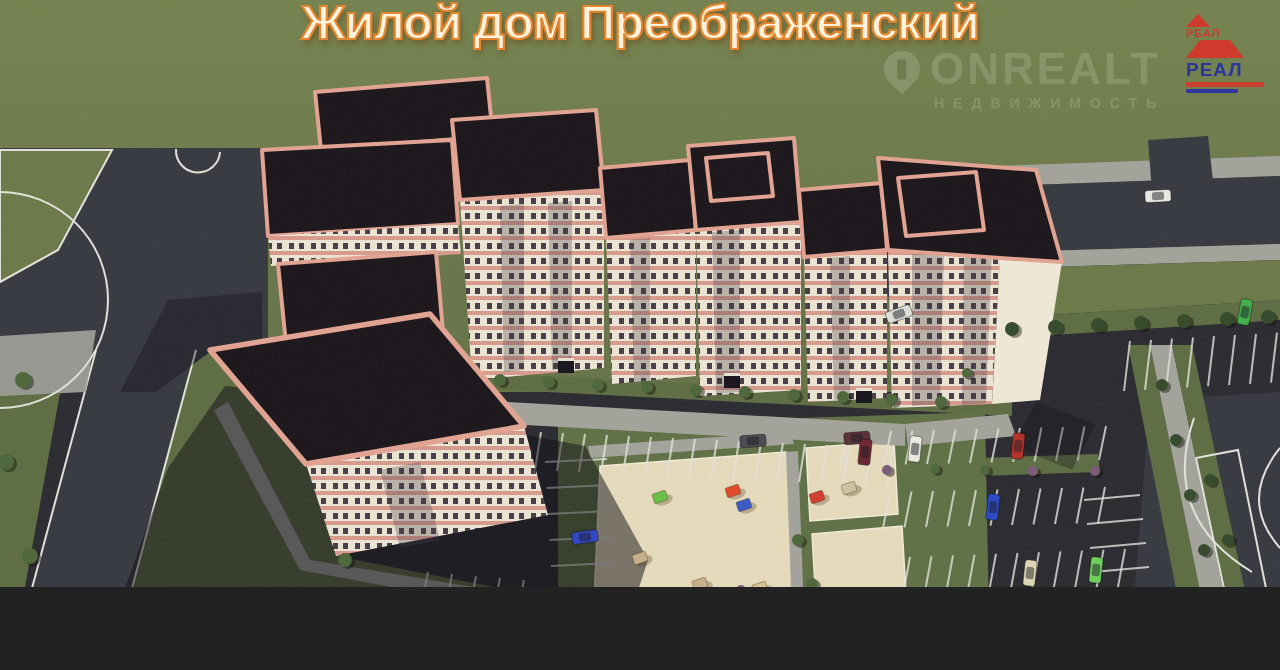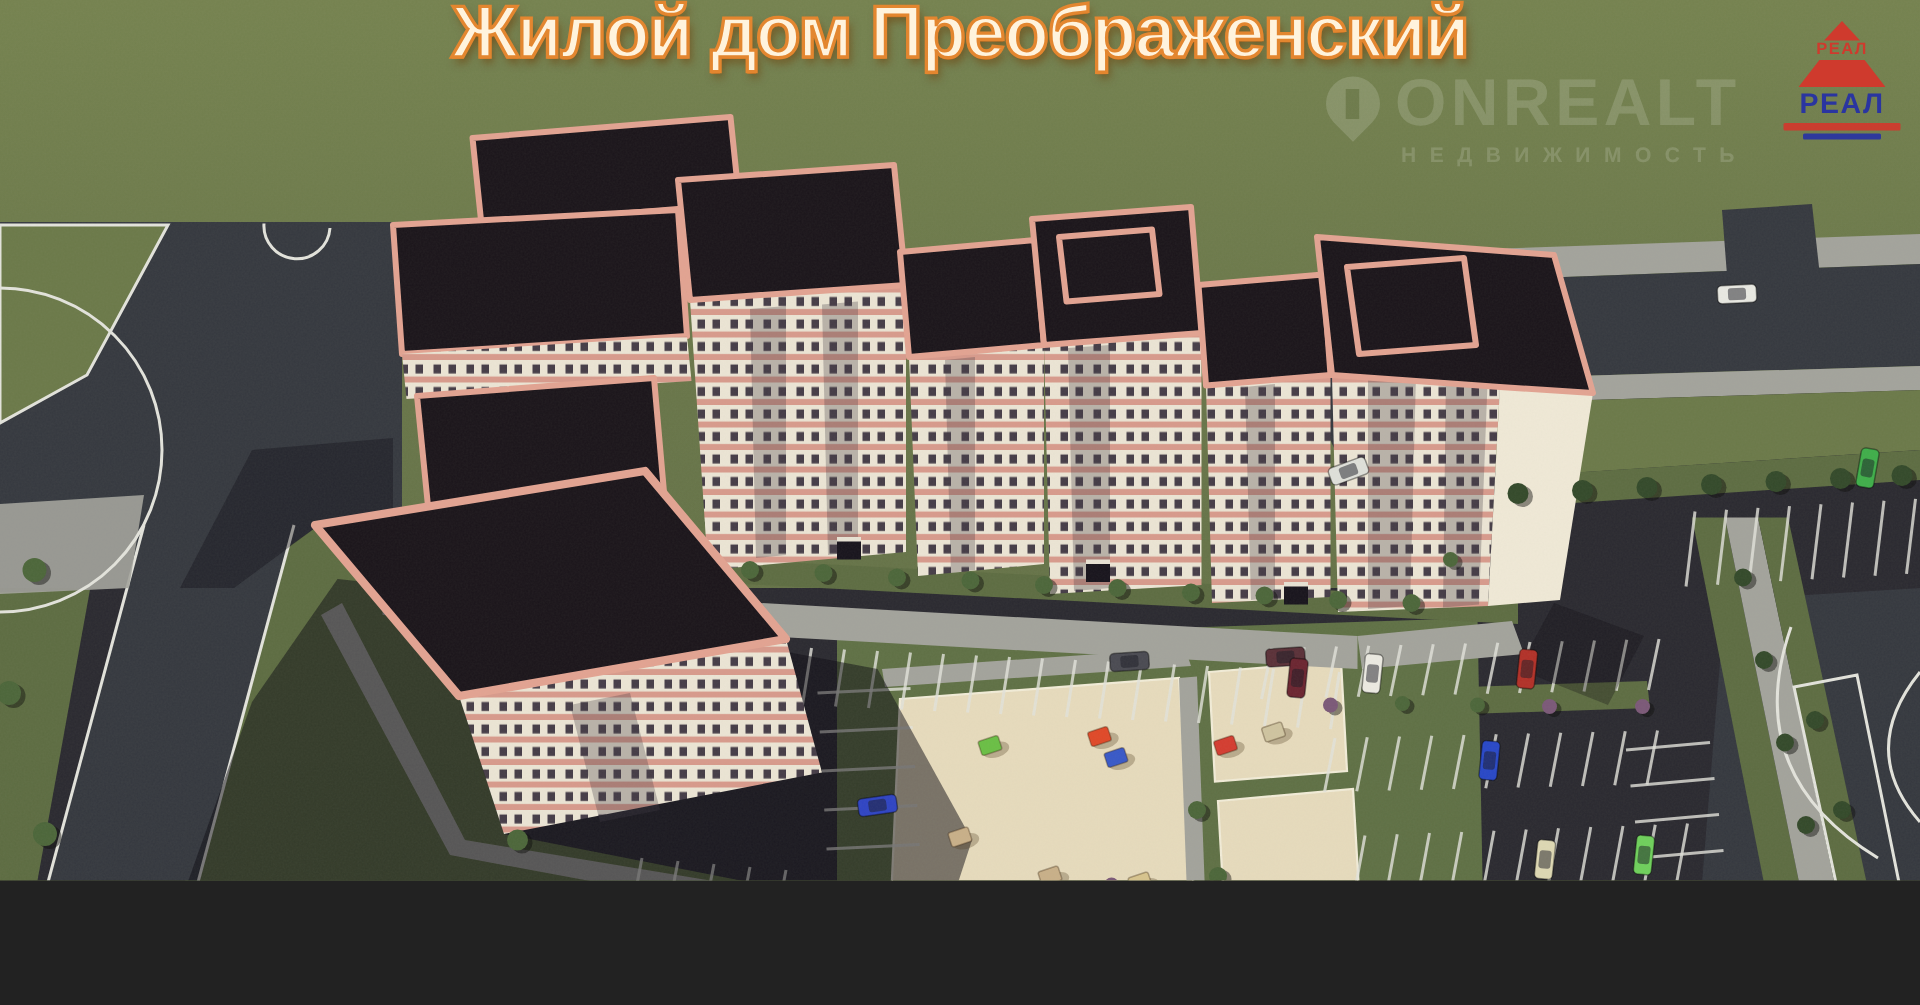--- a/index.html
+++ b/index.html
@@ -29,21 +29,21 @@
   .wm-row{display:flex;align-items:center;gap:10px;opacity:.15;}
   .pin{position:relative;width:36px;height:36px;background:var(--watermark);
        border-radius:50% 50% 50% 0;transform:rotate(-45deg);flex:0 0 auto;}
   .pin::after{content:"";position:absolute;left:13px;top:8px;width:9px;height:20px;
        background:#5c6a45;transform:rotate(45deg);}
   .wm-brand{font-size:44px;font-weight:800;letter-spacing:3px;white-space:nowrap;}
   .wm-tag{display:block;margin-top:1px;margin-left:50px;font-size:14px;font-weight:700;
        letter-spacing:9px;opacity:.15;white-space:nowrap;}
   
   .rlogo{position:absolute;left:1186px;top:14px;width:84px;display:flex;
-         flex-direction:column;align-items:center;line-height:1;}
+         flex-direction:column;line-height:1;}
   .rlogo .tri{width:0;height:0;border-left:12px solid transparent;
          border-right:12px solid transparent;border-bottom:13px solid var(--logo-red);}
   .rlogo .top-word{margin-top:1px;font-size:11px;font-weight:800;color:var(--logo-red);
          letter-spacing:1px;}
   .rlogo .trap{margin-top:1px;width:58px;height:18px;background:var(--logo-red);
          clip-path:polygon(24% 0,76% 0,100% 100%,0 100%);}
   .rlogo .main-word{margin-top:2px;font-size:19px;font-weight:800;color:var(--logo-blue);
          letter-spacing:1px;}
   .rlogo .bar{display:block;border-radius:1px;}
   .rlogo .bar.red{width:78px;height:5px;background:var(--logo-red);margin-top:3px;opacity:.95;}

